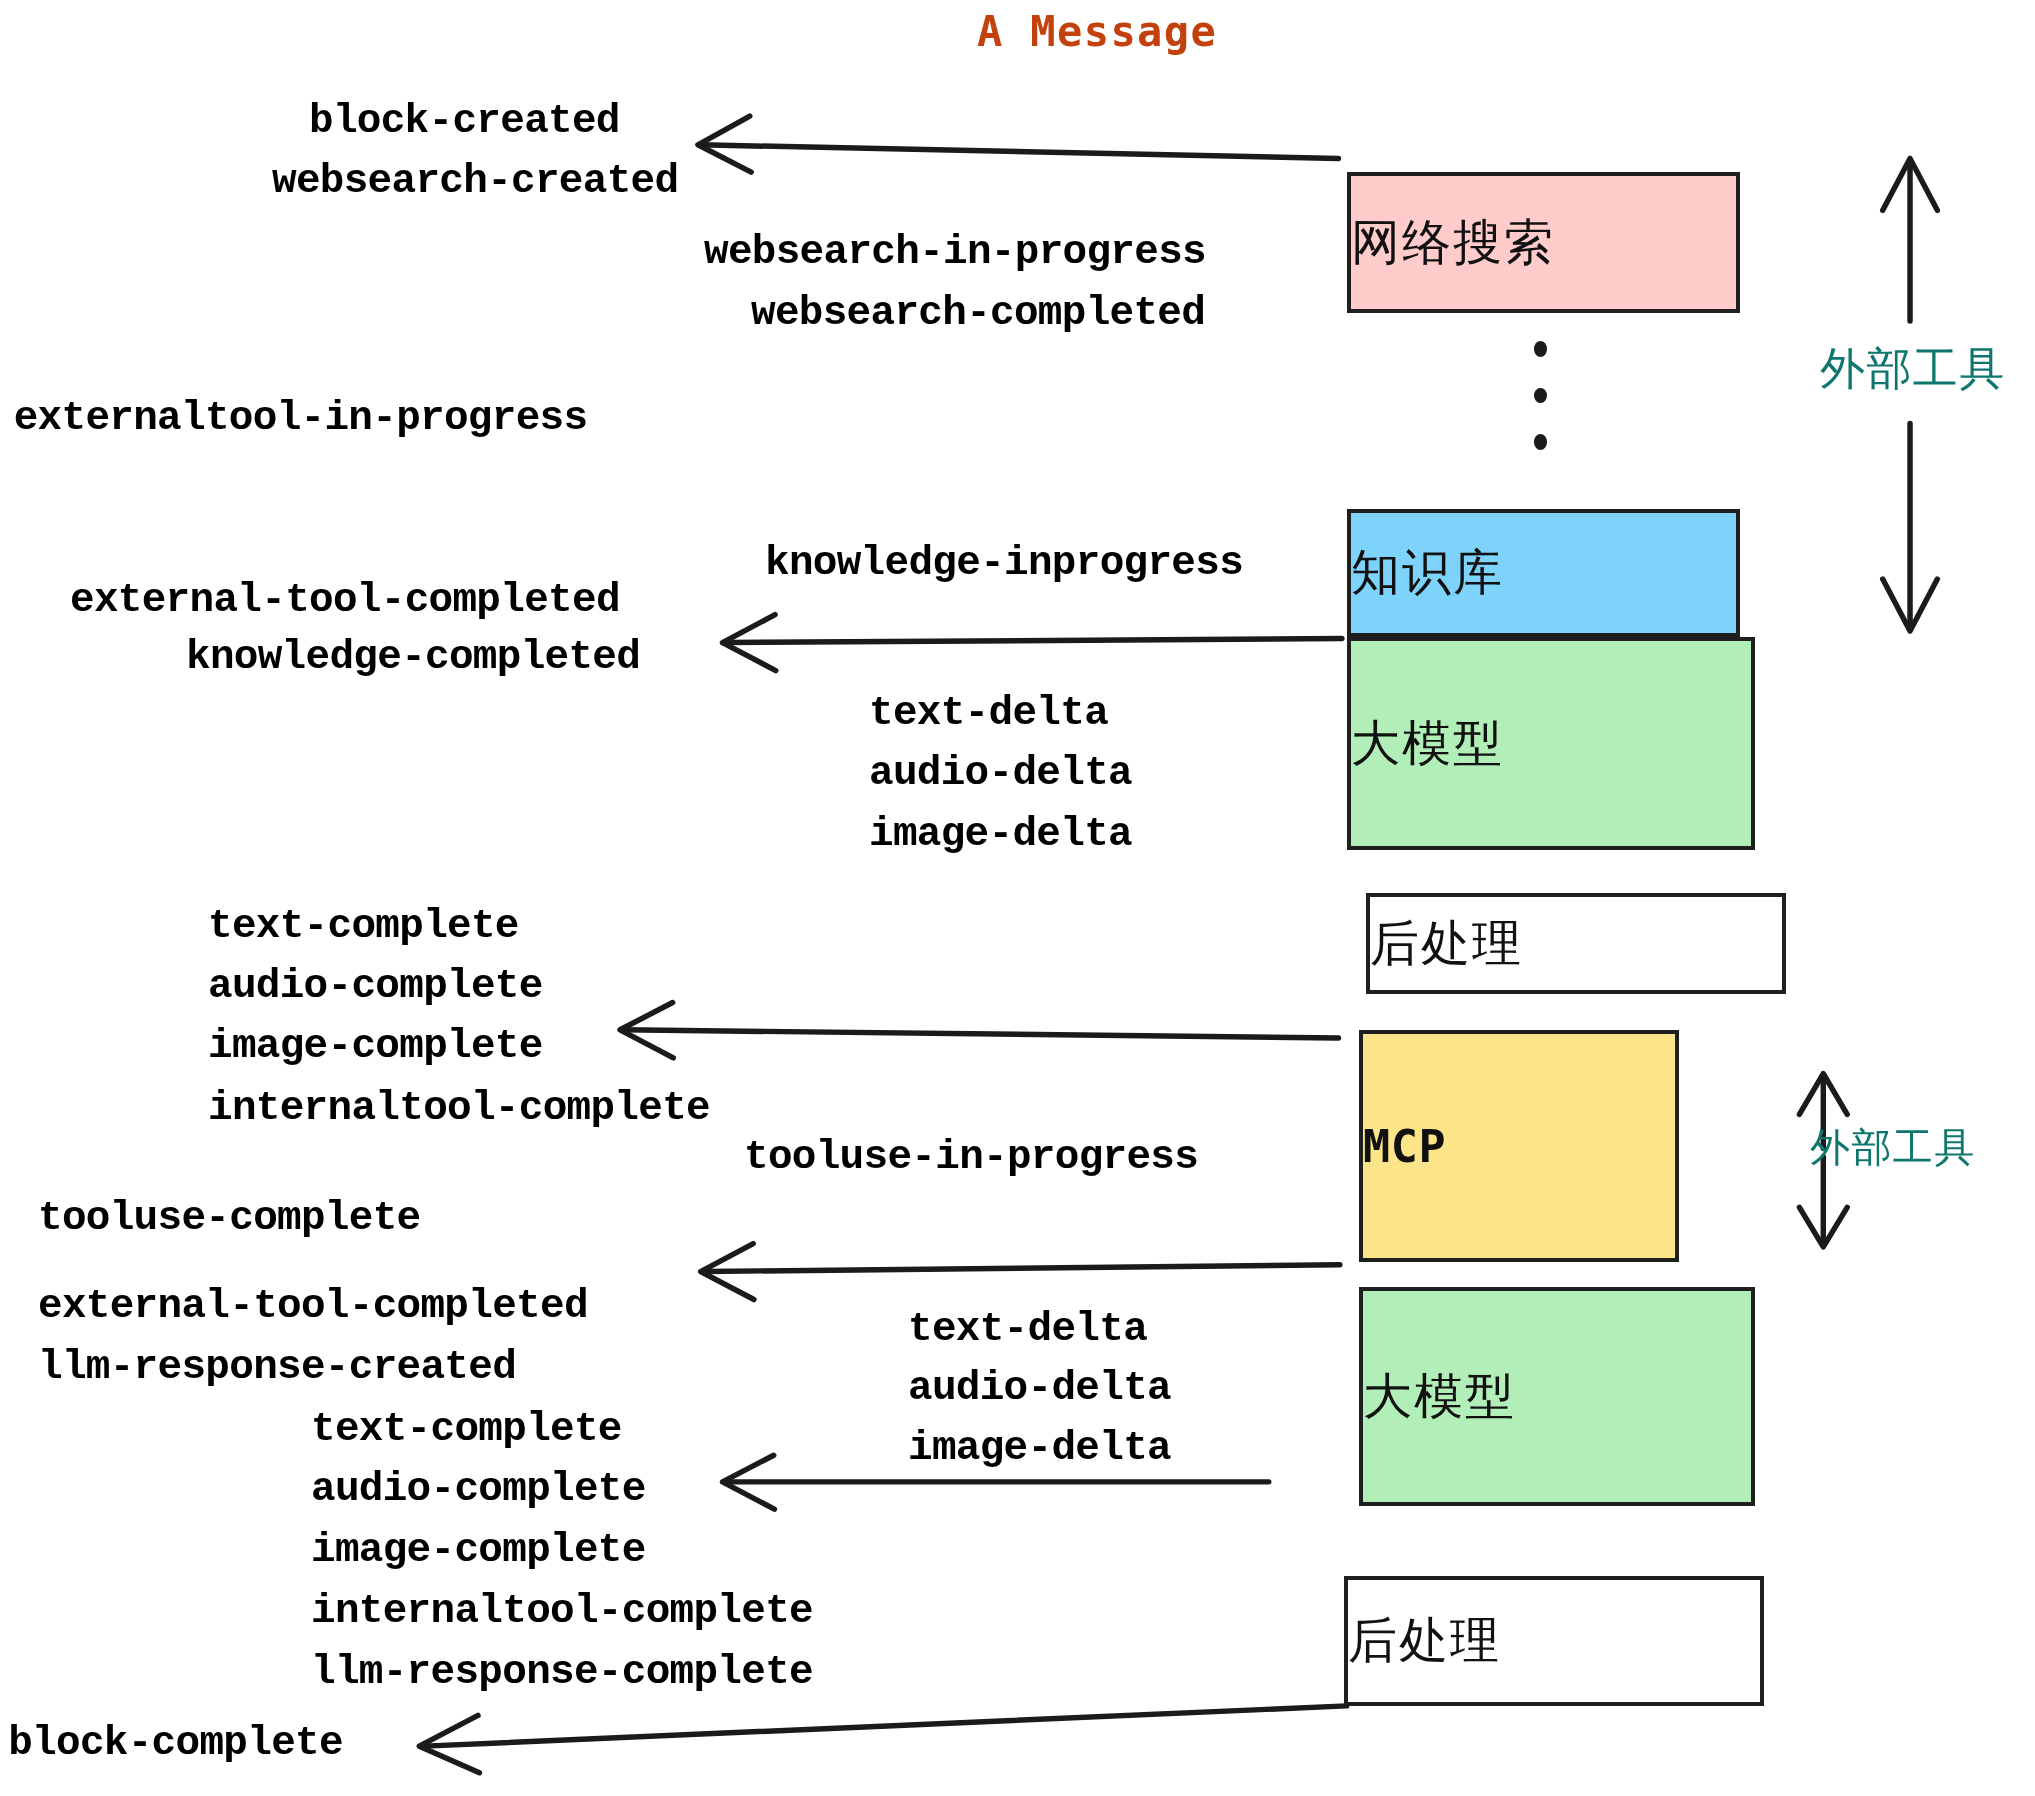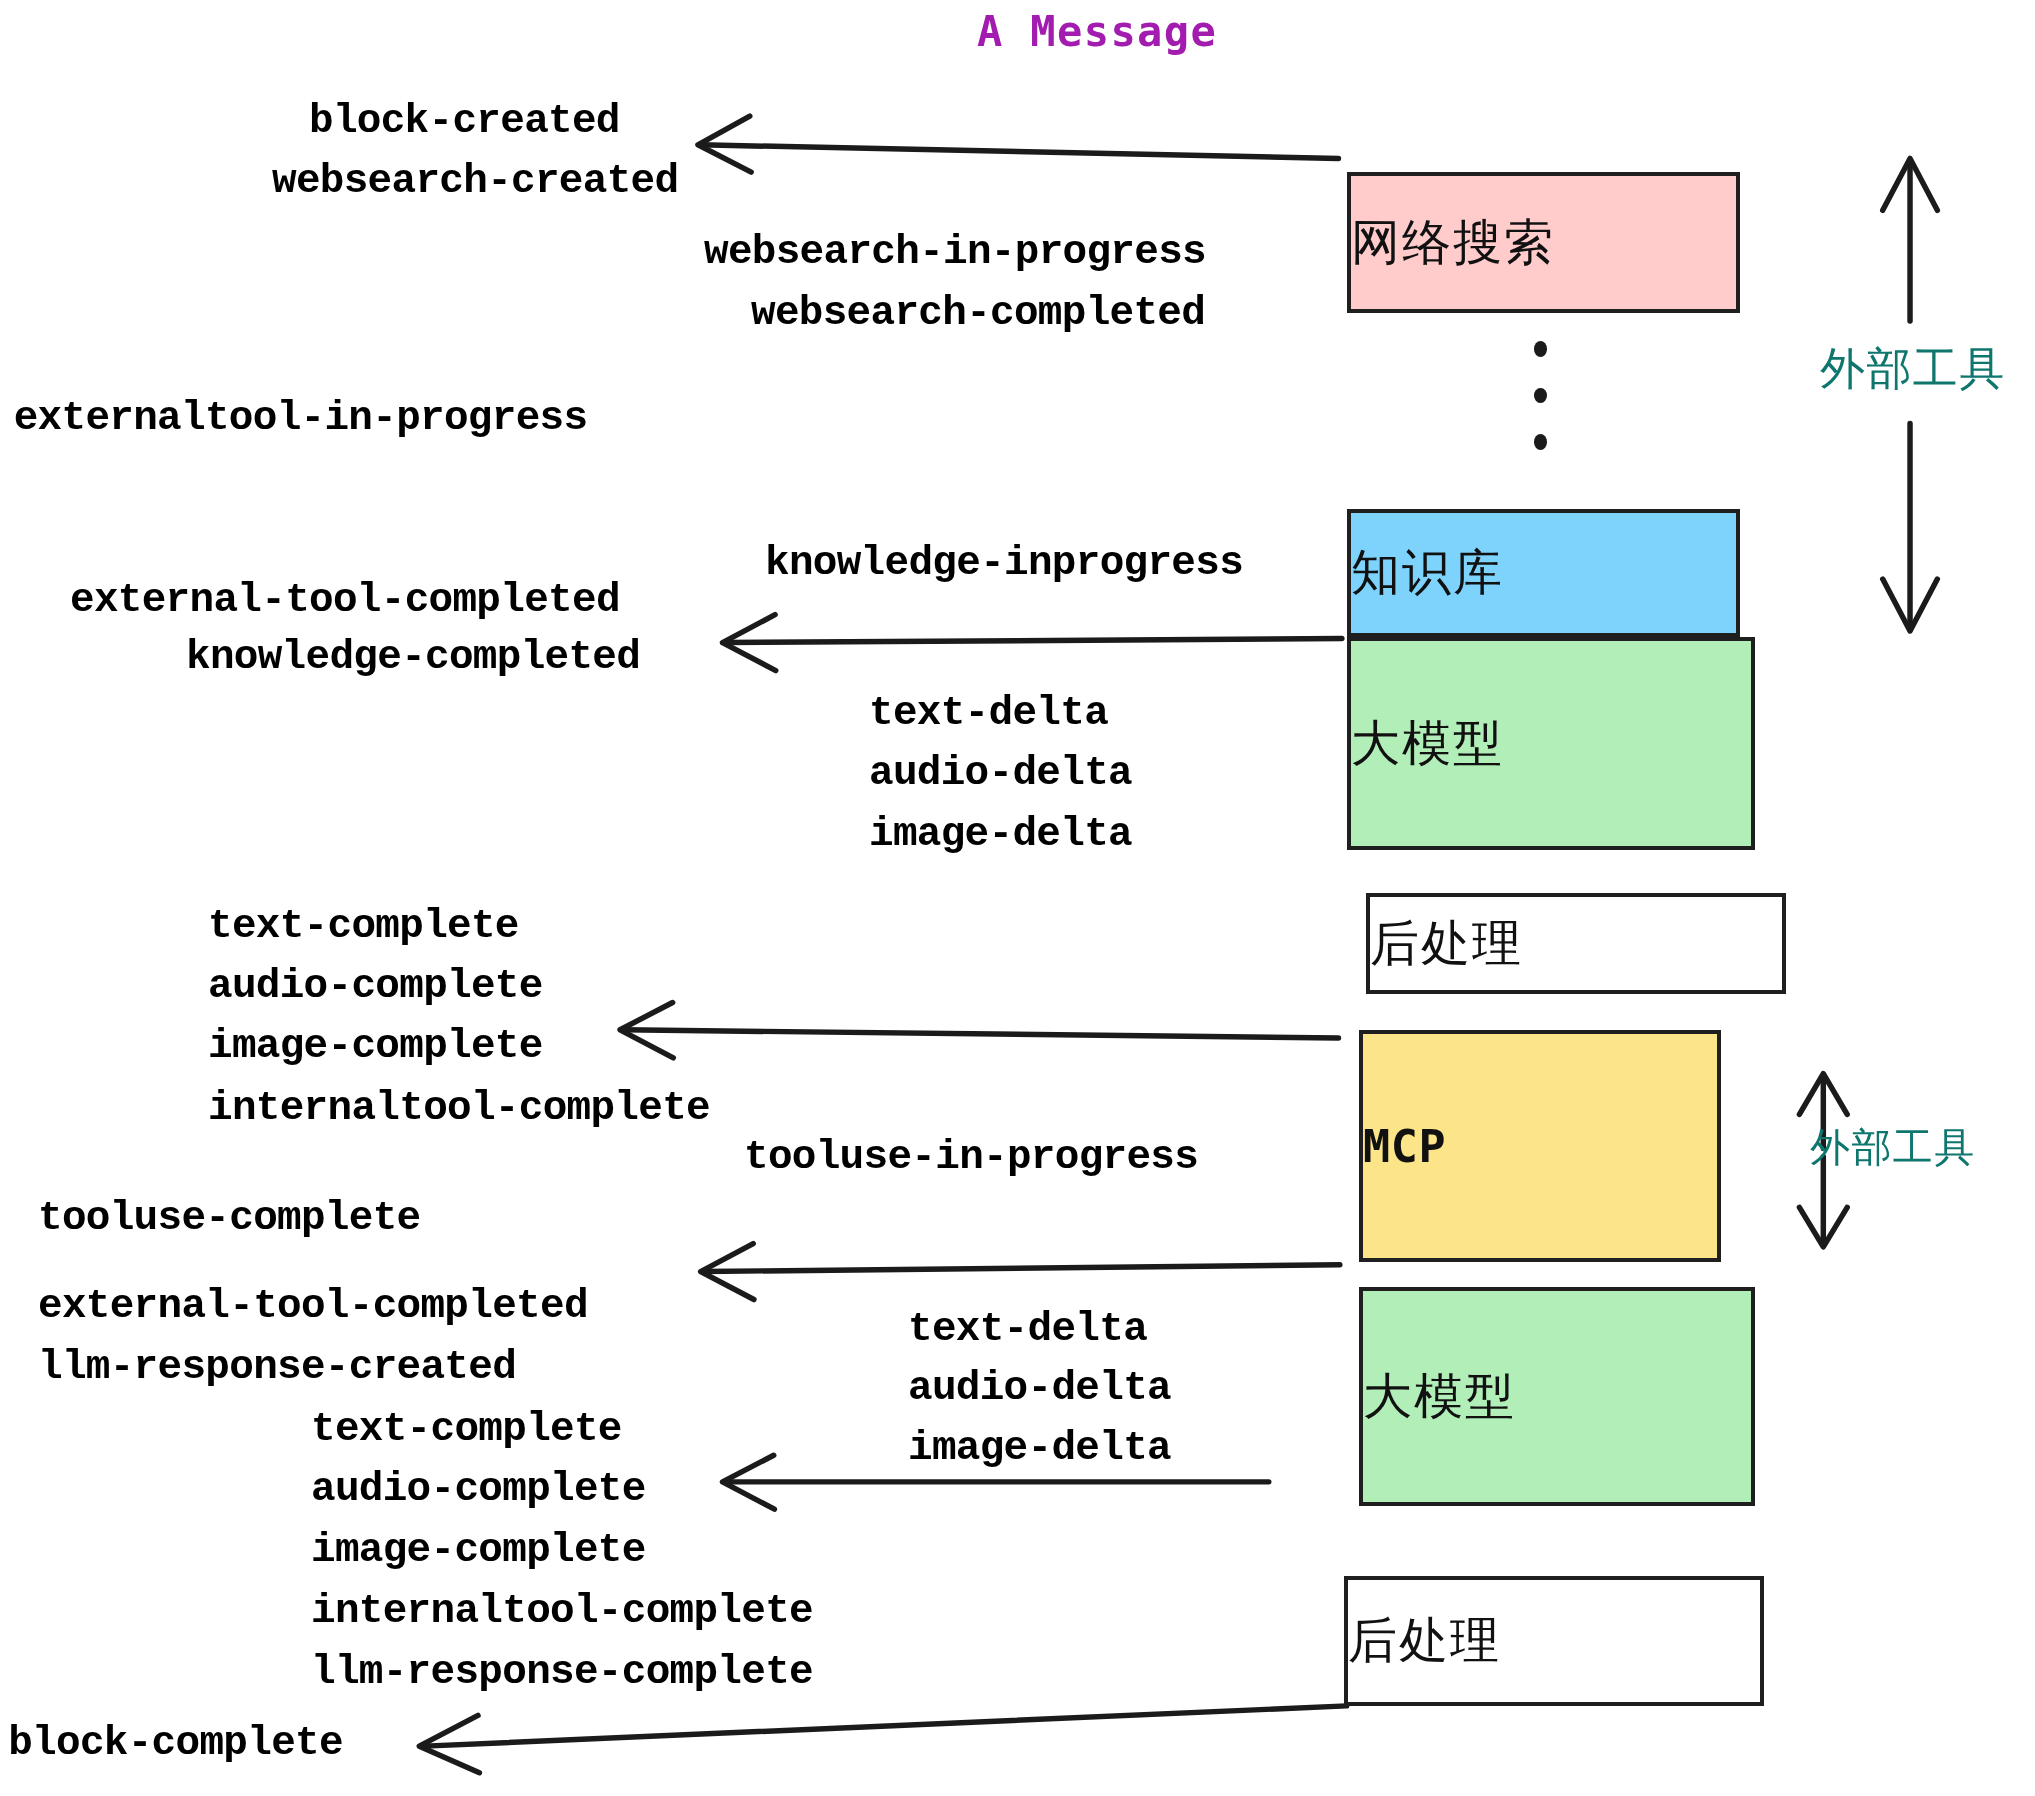--- a/index.html
+++ b/index.html
@@ -16,21 +16,21 @@
     height: 1796px;
     background: #ffffff;
     overflow: hidden;
   }
   
   .diagram-title {
     position: absolute;
     font-family: "DejaVu Sans Mono", "Liberation Mono", monospace;
     font-size: 42px;
     font-weight: 600;
-    color: #a21caf;
+    color: #c2410c;
     letter-spacing: 1.4px;
     white-space: nowrap;
   }
   
   .event-label {
     position: absolute;
     font-family: Liberation Mono, monospace;
     font-size: 41px;
     font-weight: 600;
     color: #000000;
@@ -170,21 +170,21 @@
   </div>
 
   <div class="node-box" style="left:1347px; top:637px; width:408px; height:213px; background:#b2eeb8;">
     <span class="node-label">大模型</span>
   </div>
 
   <div class="node-box" style="left:1366px; top:893px; width:420px; height:101px; background:#ffffff;">
     <span class="node-label">后处理</span>
   </div>
 
-  <div class="node-box" style="left:1359px; top:1030px; width:362px; height:232px; background:#fce588;">
+  <div class="node-box" style="left:1359px; top:1030px; width:320px; height:232px; background:#fce588;">
     <span class="node-label latin">MCP</span>
   </div>
 
   <div class="node-box" style="left:1359px; top:1287px; width:396px; height:219px; background:#b2eeb8;">
     <span class="node-label">大模型</span>
   </div>
 
   <div class="node-box" style="left:1344px; top:1576px; width:420px; height:130px; background:#ffffff;">
     <span class="node-label">后处理</span>
   </div>

